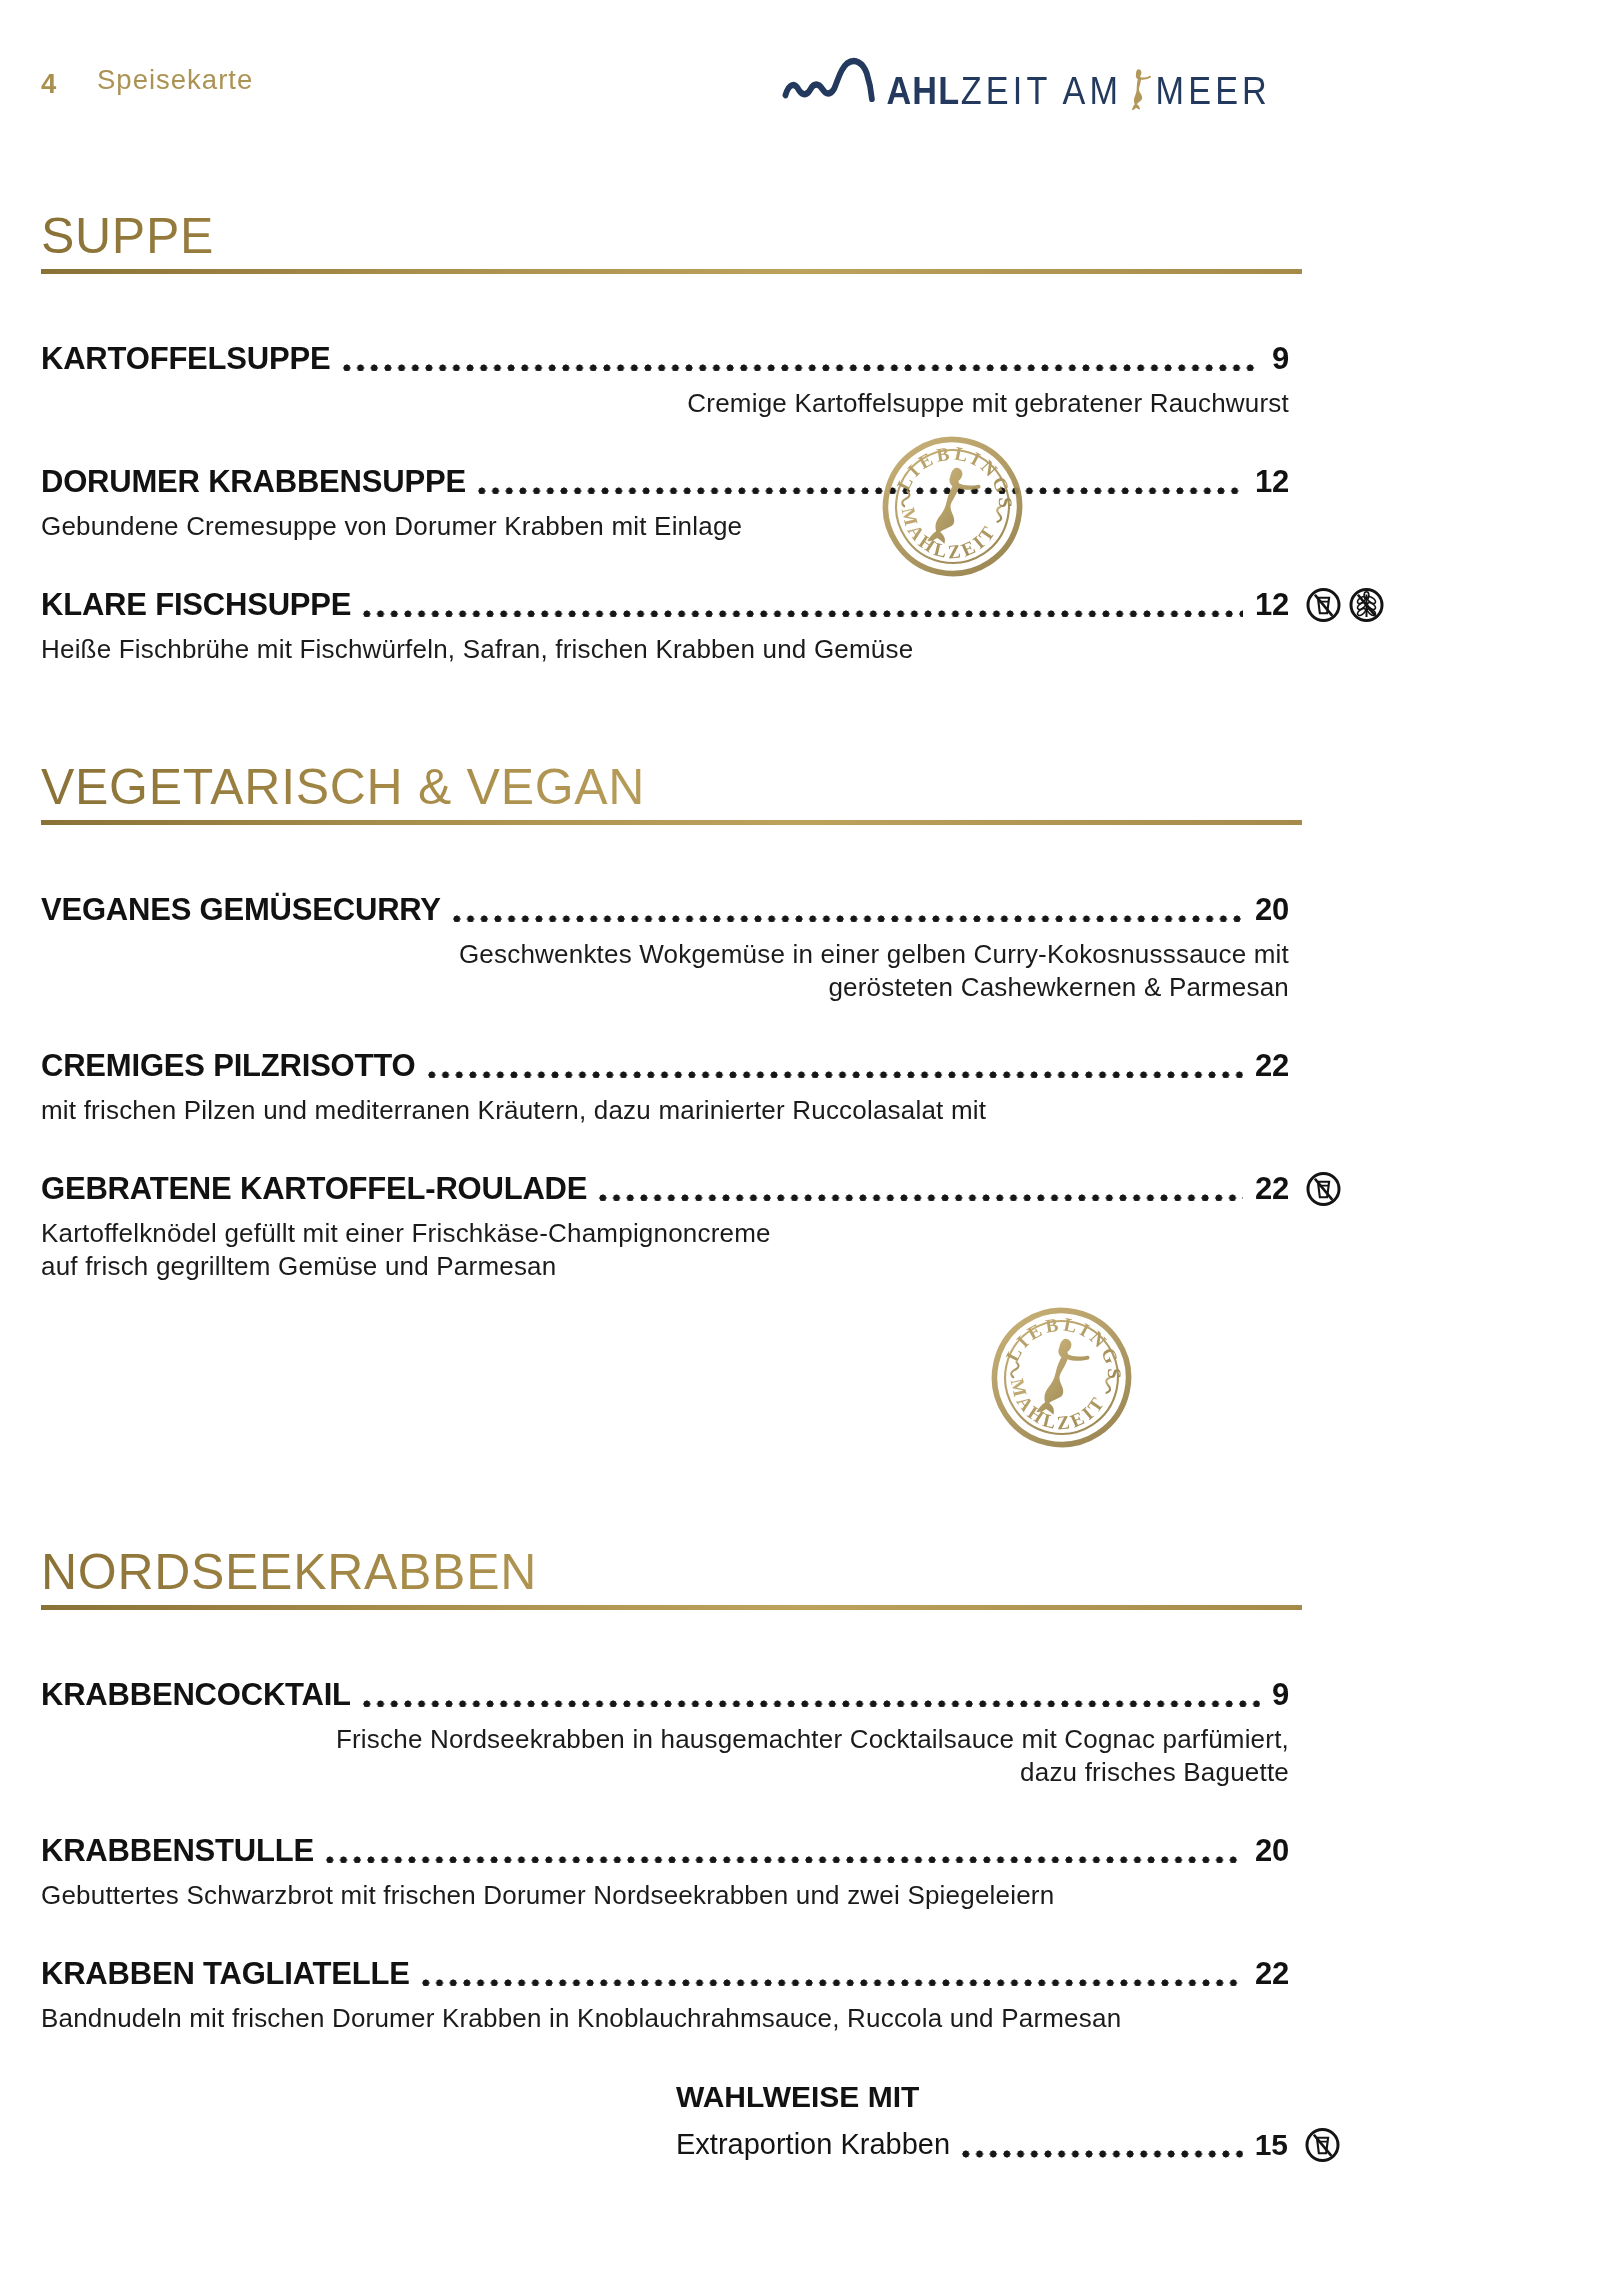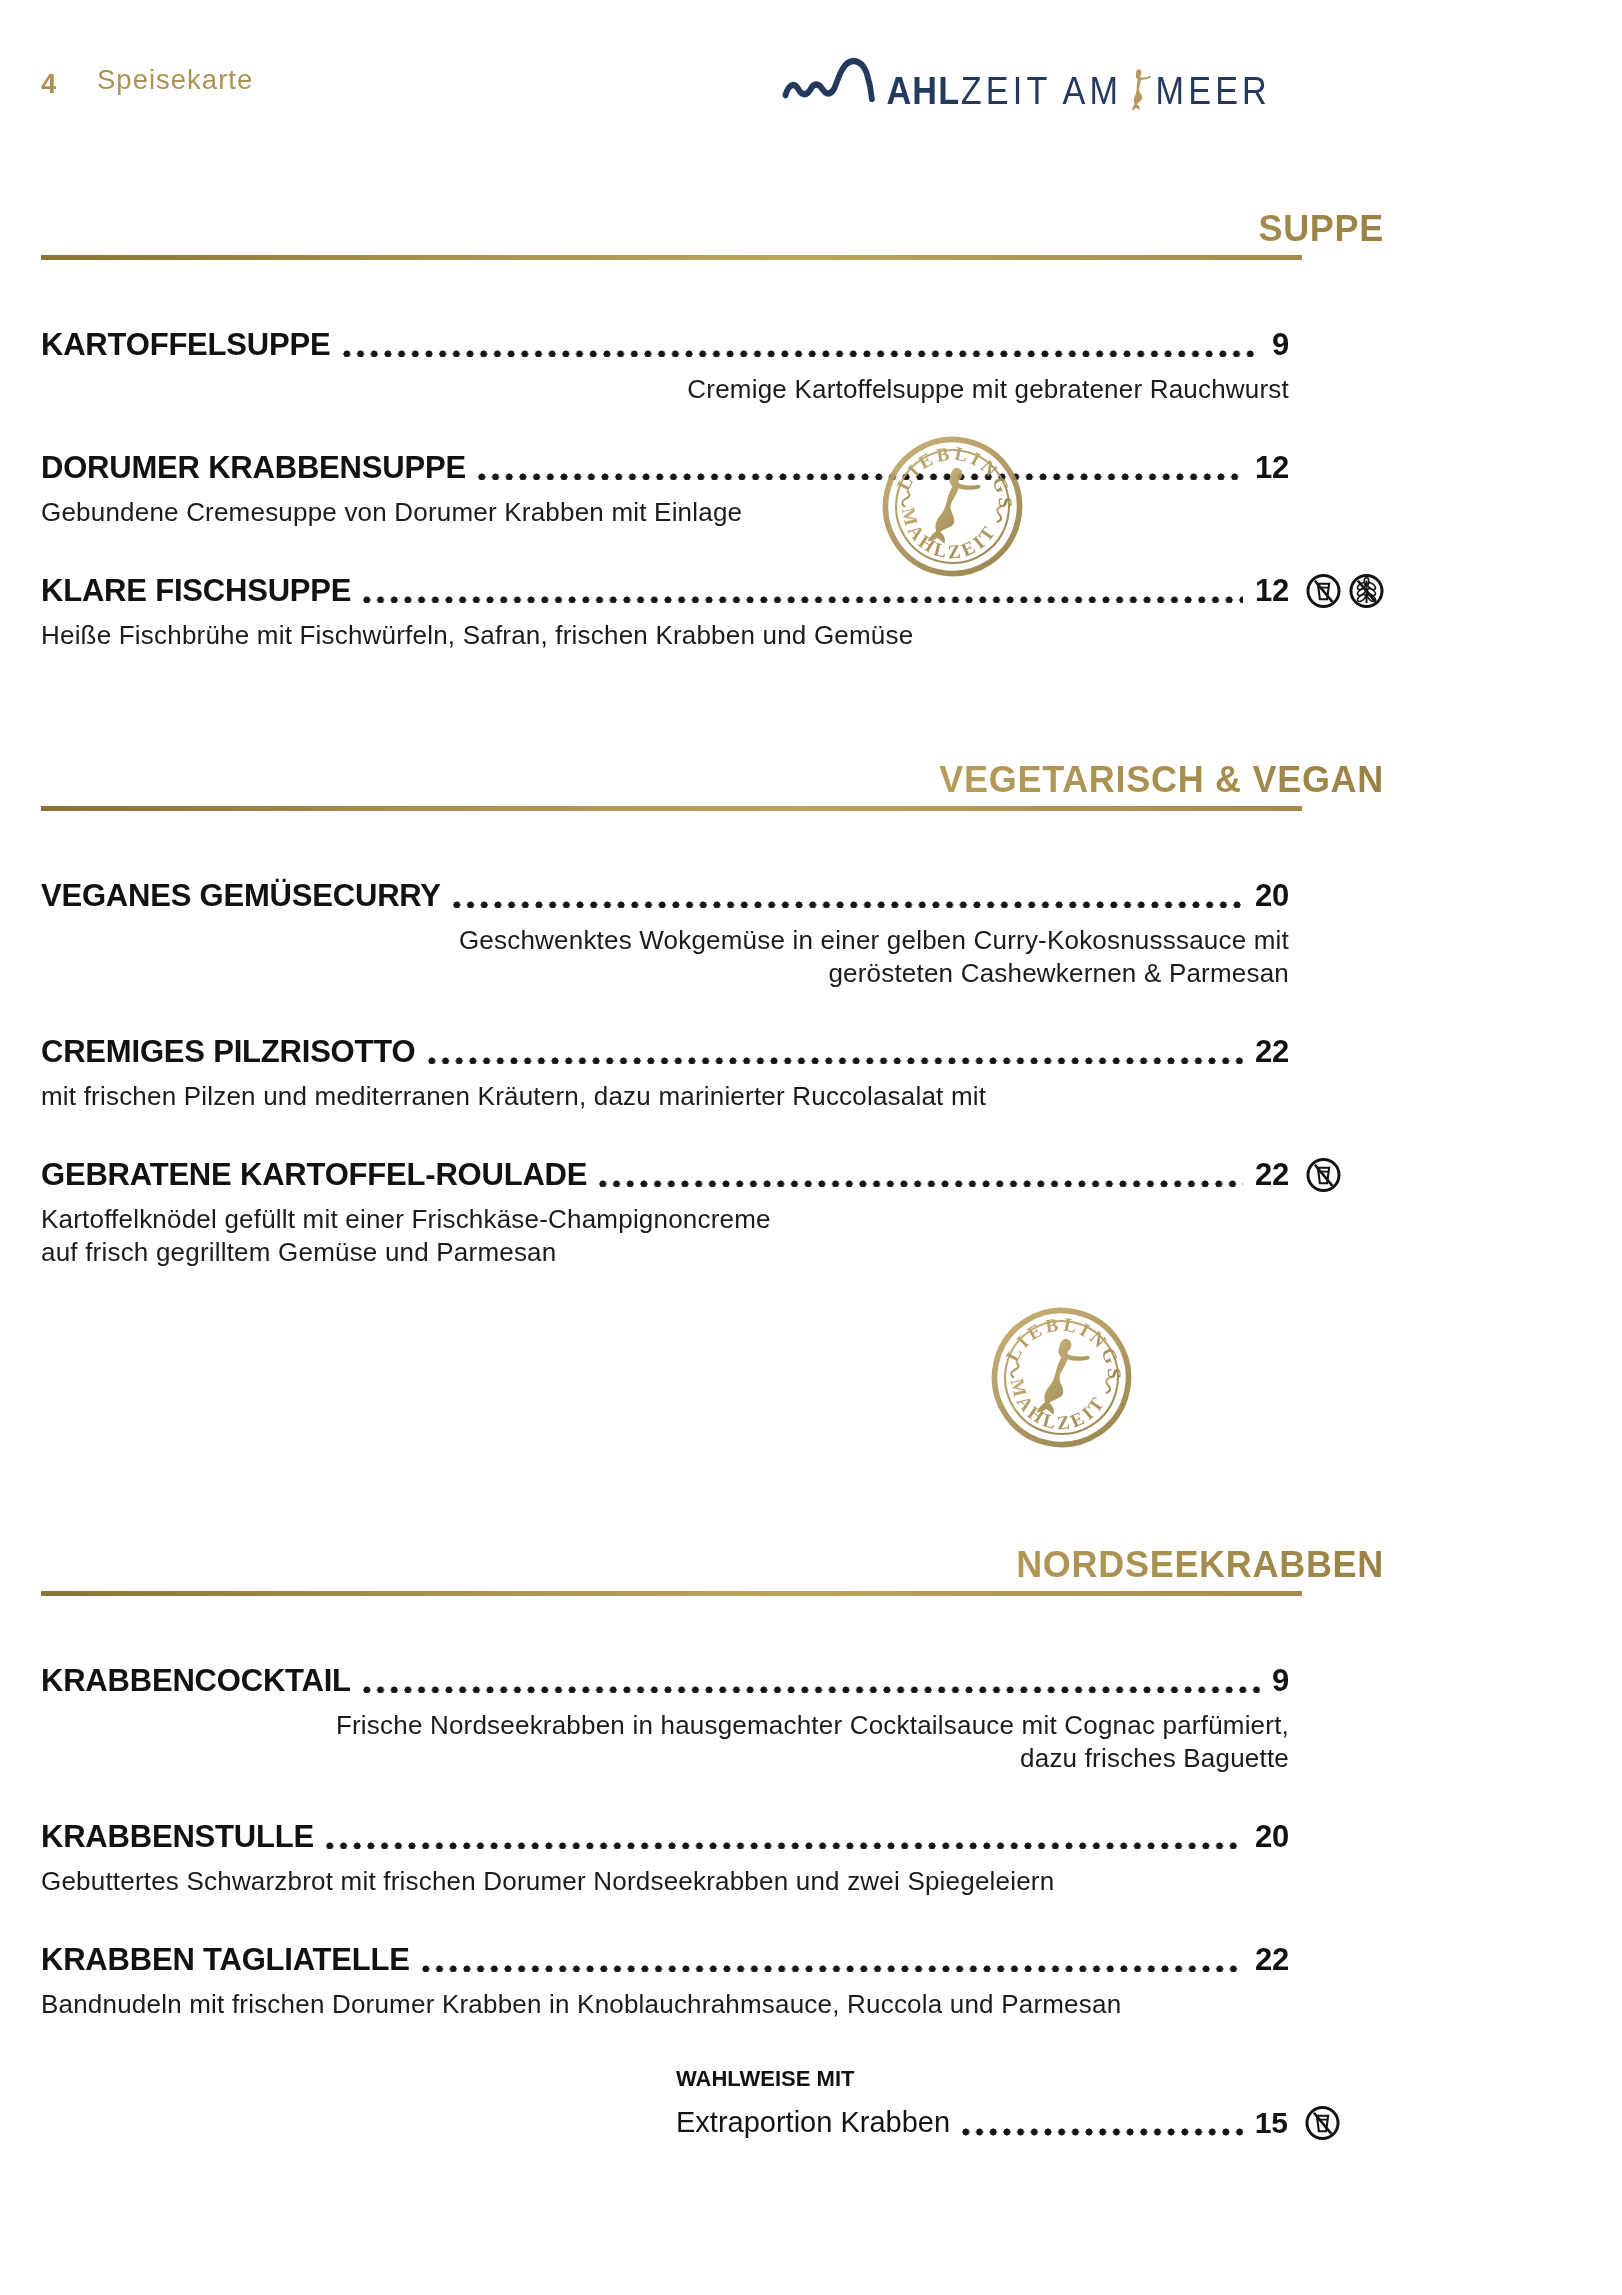--- a/index.html
+++ b/index.html
@@ -19,21 +19,21 @@
   .logo .bold { font-weight:700; letter-spacing:1.3px; }
   .logo .thin { font-weight:400; letter-spacing:4.6px; margin-left:0.7px; }
   .logo .mermaid-svg { width:26px; height:43px; margin:0 3.9px -2.6px 6.5px; }
 
   
   .section { position:absolute; left:41px; width:1343px; }
   #sec-suppe { top:211px; }
   #sec-veg   { top:762px; }
   #sec-nord  { top:1547px; }
 
-  .h2 { font-size:36px; font-weight:700; letter-spacing:0.7px; line-height:1; color:#a3894a;text-align:right; }
+  .h2 { font-size:50px; font-weight:400; letter-spacing:0.7px; line-height:1; color:#a3894a; }
   @supports ((-webkit-background-clip:text) or (background-clip:text)) {
     .h2 { background:linear-gradient(90deg,#8a7136 0%,#a98e4b 30%,#c0a662 55%,#9a8245 100%);
           -webkit-background-clip:text; background-clip:text; color:transparent; }
   }
   .rule { margin-top:7.9px; height:5.2px; width:1261px;
           background:linear-gradient(90deg,#8a7136,#a98f4c 30%,#bda25c 60%,#a58a4a); }
 
   .item { width:1248px; }
   .items > .item:first-child { margin-top:69px;text-align:right; }
   .item + .item { margin-top:46px; }
@@ -47,21 +47,21 @@
 
   .icons { position:absolute; left:100%; top:50%; transform:translateY(-50%);
            margin-left:15.7px; display:flex; gap:6.5px; }
   .badge { width:37px; height:37px; display:block; }
 
   .desc { margin-top:13px; font-size:26px; font-weight:400; line-height:33px;
           letter-spacing:0.2px; color:#1b1b1b; }
 
   
   .addon { margin-top:47px; margin-left:635px; width:612px; }
-  .addon-title { font-size:22px; font-weight:700; line-height:1; color:#121212; }
+  .addon-title { font-size:30px; font-weight:700; line-height:1; color:#121212; }
   .addon-row { position:relative; display:flex; margin-top:18.3px; font-size:29px;
                font-weight:400; line-height:1; color:#141414; }
   .addon-row .price { font-size:30px; }
 
   
   .stamp { position:absolute; width:141px; height:141px; opacity:0.92; pointer-events:none; }
   #stamp-1 { left:882px; top:436px; }
   #stamp-2 { left:991px; top:1307px; }
 </style>
 </head>

